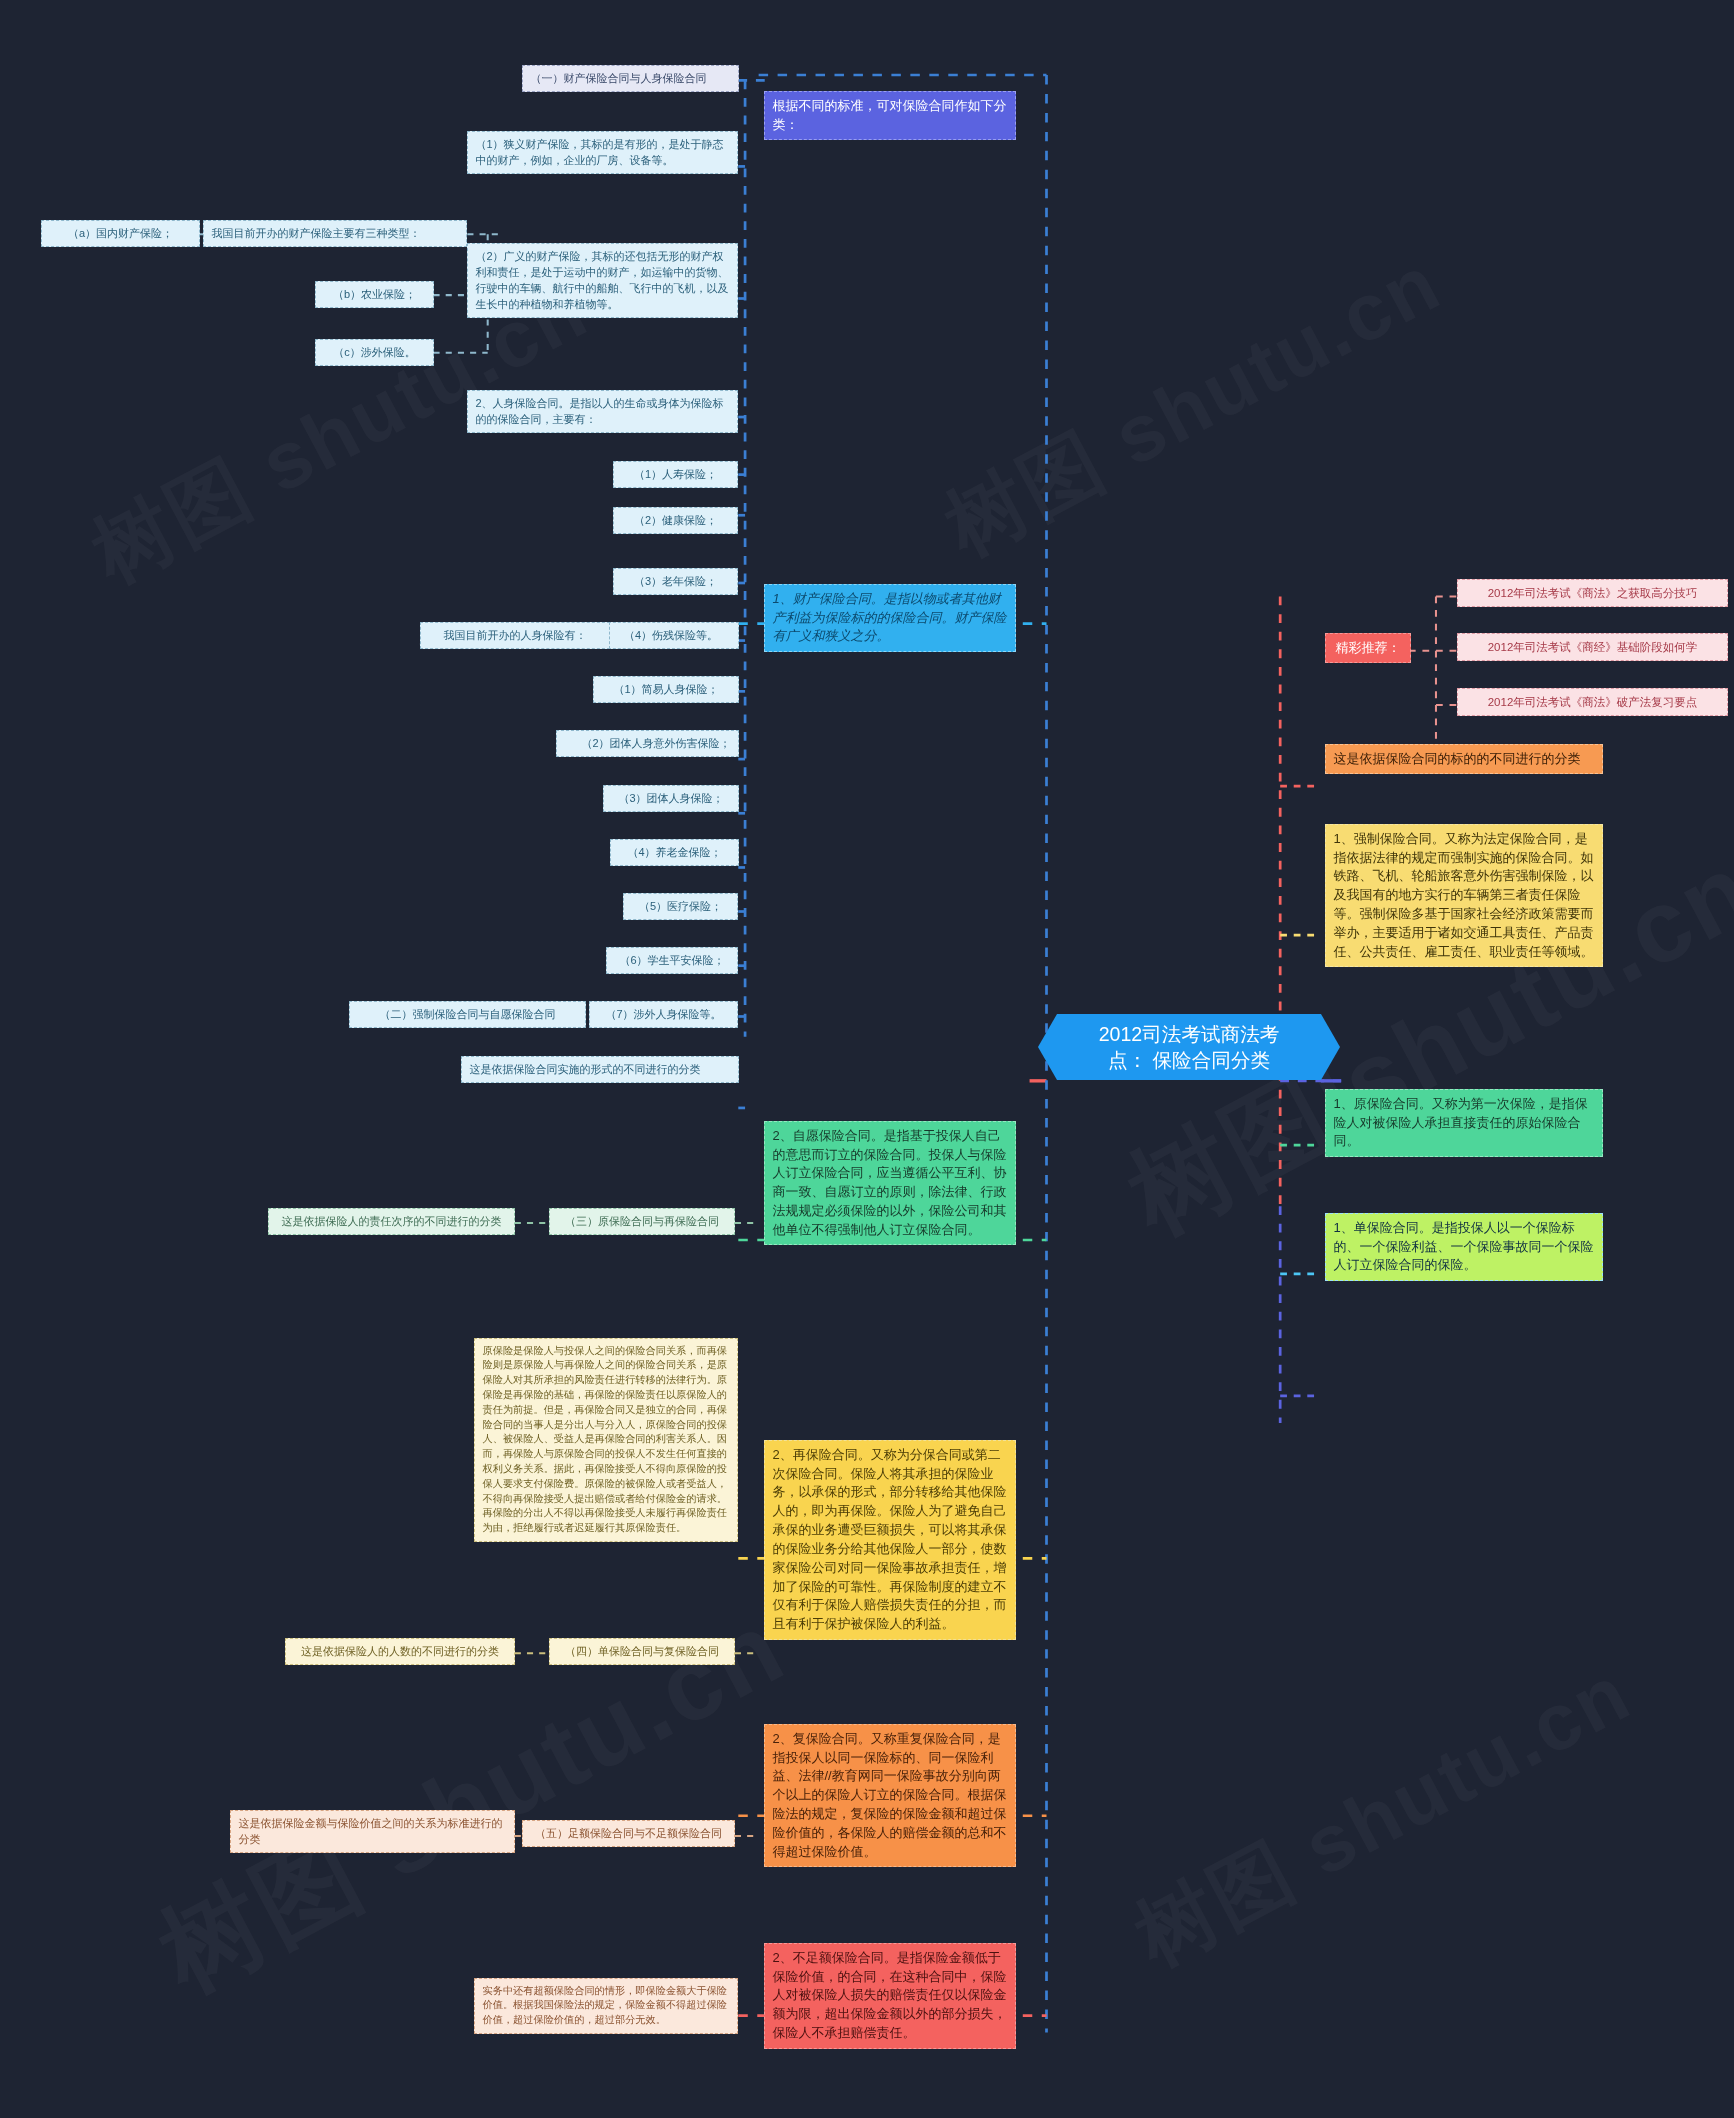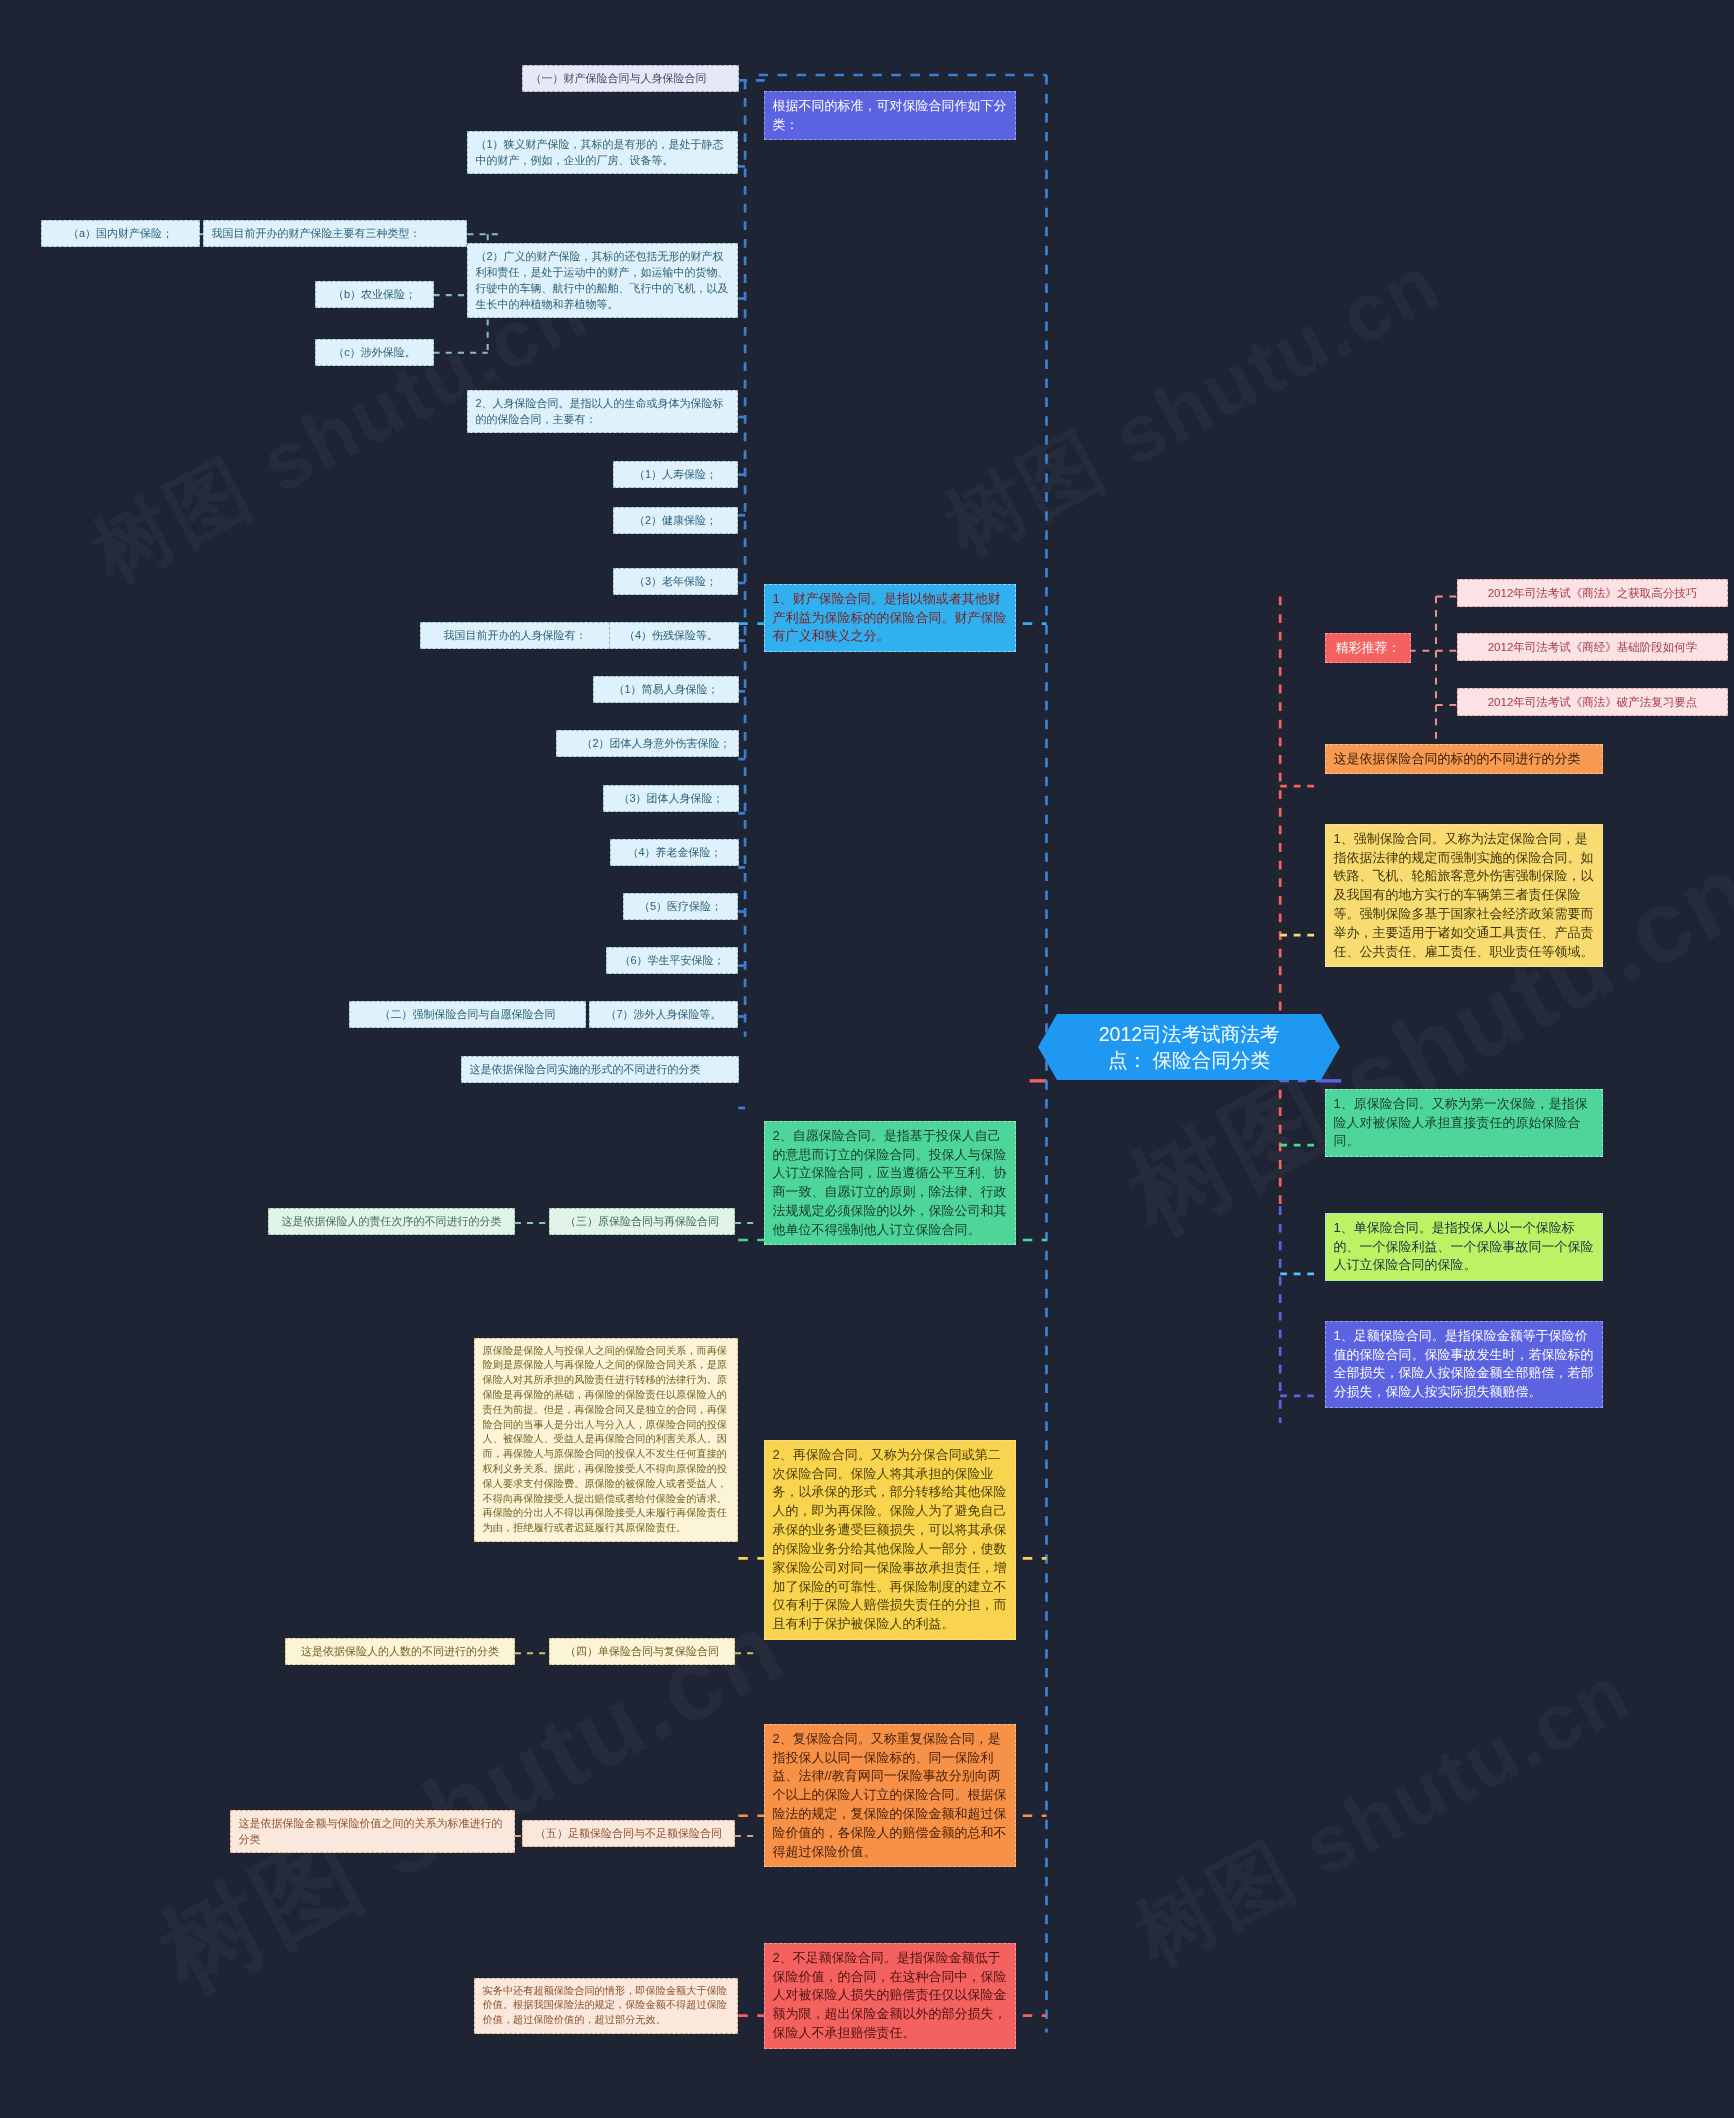--- a/index.html
+++ b/index.html
@@ -43,21 +43,21 @@
   
   .s-pale{background:#dff1fa;color:#2a5f7a;font-size:11px;border:1.4px dashed #8fb8cc;}
   .s-lav {background:#e6e8f5;color:#3a4a6a;font-size:11px;border:1.4px dashed #9aa3c4;}
   .s-mint{background:#e2f4ea;color:#3d6b52;font-size:11px;border:1.4px dashed #8fc4a6;}
   .s-cream{background:#fbf4d7;color:#6e6024;font-size:11px;border:1.4px dashed #ccbf7e;}
   .s-peach{background:#fbe8dc;color:#8a5230;font-size:11px;border:1.4px dashed #d7a583;}
   .s-pink{background:#fbe2e5;color:#a63a48;font-size:11px;border:1.4px dashed #e09aa4;}
 
   
   .c-violet{background:#5b63e0;color:#ffffff;font-size:13px;border:1.4px dashed #9aa0f0;margin-top:38px;}
-  .c-blue  {background:#31b0ef;color:#7f1d1d;font-size:13px;border:1.4px dashed #8fd6f7;}
+  .c-blue  {background:#31b0ef;color:#0c4a6e;font-size:13px;border:1.4px dashed #8fd6f7;font-style:italic;}
   .c-green {background:#4ed69a;color:#16392a;font-size:13px;border:1.4px dashed #96e8c2;}
   .c-yellow{background:#f9d44f;color:#4a3c06;font-size:13px;border:1.4px dashed #f2e199;}
   .c-orange{background:#f79148;color:#482109;font-size:13px;border:1.4px dashed #f8b98c;}
   .c-red   {background:#f4625f;color:#4b100f;font-size:13px;border:1.4px dashed #f79b99;}
   .c-indigo{background:#5b63e0;color:#ffffff;font-size:13px;border:1.4px dashed #9aa0f0;}
   .c-lyellow{background:#f8dc72;color:#3e3409;font-size:13px;border:1.4px dashed #f5e6a5;}
   .c-orange2{background:#f79a52;color:#3d2008;font-size:13px;border:1.4px dashed #f9c293;}
   .c-redtag{background:#f4625f;color:#ffffff;font-size:13px;border:1.4px dashed #f79b99;}
   .c-skyblue{background:#bef264;color:#0f3042;font-size:13px;border:1.4px dashed #9ce0fa;}
 
@@ -225,21 +225,20 @@
   <div class="node c-skyblue" style="left:1325px;top:1213px;width:278px;">1、单保险合同。是指投保人以一个保险标的、一个保险利益、一个保险事故同一个保险人订立保险合同的保险。</div>
 
   <div class="node c-orange" style="left:764px;top:1724px;width:252px;">2、复保险合同。又称重复保险合同，是指投保人以同一保险标的、同一保险利益、法律//教育网同一保险事故分别向两个以上的保险人订立的保险合同。根据保险法的规定，复保险的保险金额和超过保险价值的，各保险人的赔偿金额的总和不得超过保险价值。</div>
 
   <div class="node s-peach" style="left:522px;top:1820px;width:213px;text-align:center;">（五）足额保险合同与不足额保险合同</div>
 
   <div class="node s-peach" style="left:230px;top:1810px;width:285px;">这是依据保险金额与保险价值之间的关系为标准进行的分类</div>
 
   <div class="node s-peach" style="left:474px;top:1978px;width:264px;font-size:10.2px;">实务中还有超额保险合同的情形，即保险金额大于保险价值。根据我国保险法的规定，保险金额不得超过保险价值，超过保险价值的，超过部分无效。</div>
 
-  <div class="node c-indigo" style="left:1325px;top:1321px;width:278px;">1、足额保险合同。是指保险金额等于保险价值的保险合同。保险事故发生时，若保险标的全部损失，保险人按保险金额全部赔偿，若部分损失，保险人按实际损失额赔偿。</div>
 
   <div class="node c-red" style="left:764px;top:1943px;width:252px;">2、不足额保险合同。是指保险金额低于保险价值，的合同，在这种合同中，保险人对被保险人损失的赔偿责任仅以保险金额为限，超出保险金额以外的部分损失，保险人不承担赔偿责任。</div>
 
   <div class="node c-redtag" style="left:1325px;top:633px;width:86px;text-align:center;">精彩推荐：</div>
 
   <div class="node s-pink" style="left:1457px;top:579px;width:271px;text-align:center;font-size:11.5px;">2012年司法考试《商法》之获取高分技巧</div>
   <div class="node s-pink" style="left:1457px;top:633px;width:271px;text-align:center;font-size:11.5px;">2012年司法考试《商经》基础阶段如何学</div>
   <div class="node s-pink" style="left:1457px;top:688px;width:271px;text-align:center;font-size:11.5px;">2012年司法考试《商法》破产法复习要点</div>
 
 </div>

